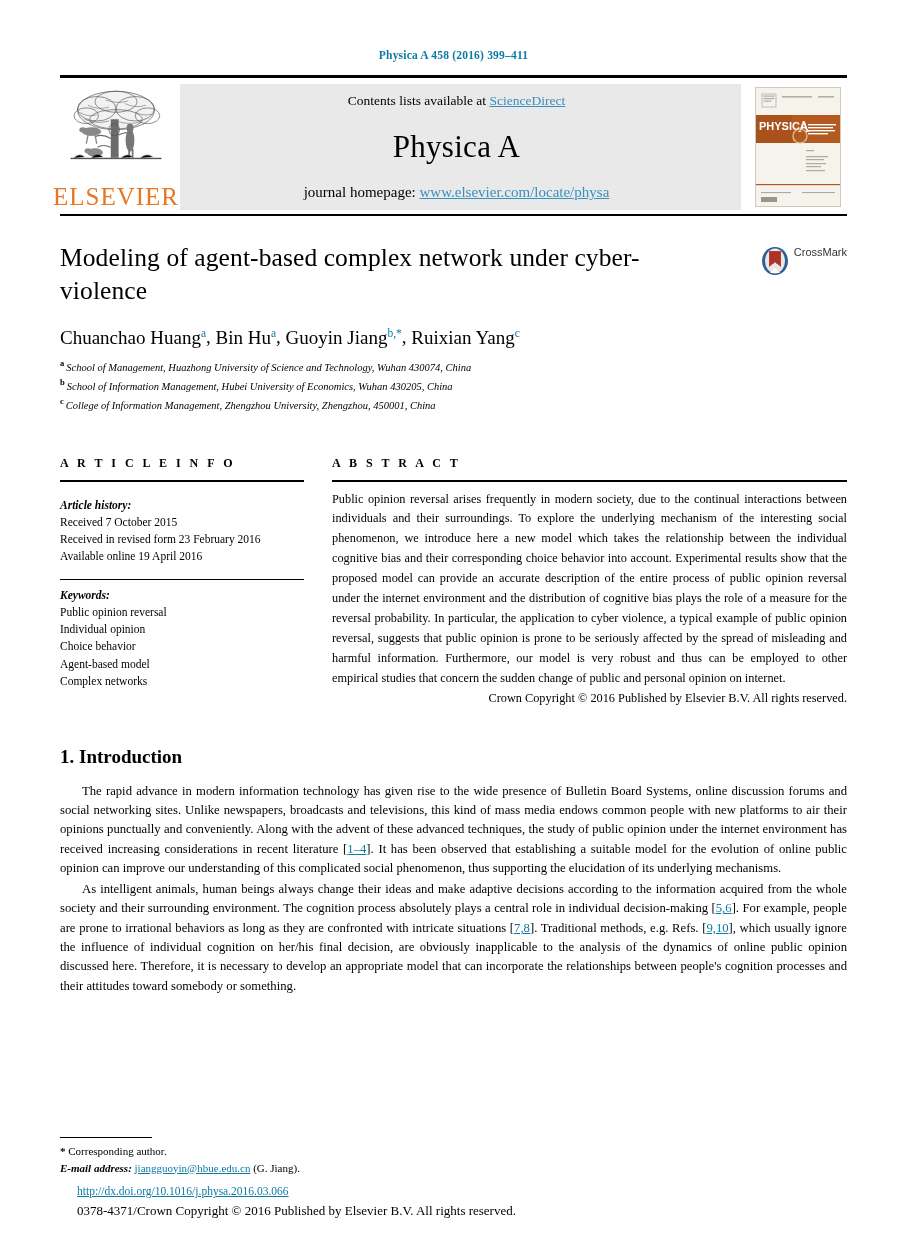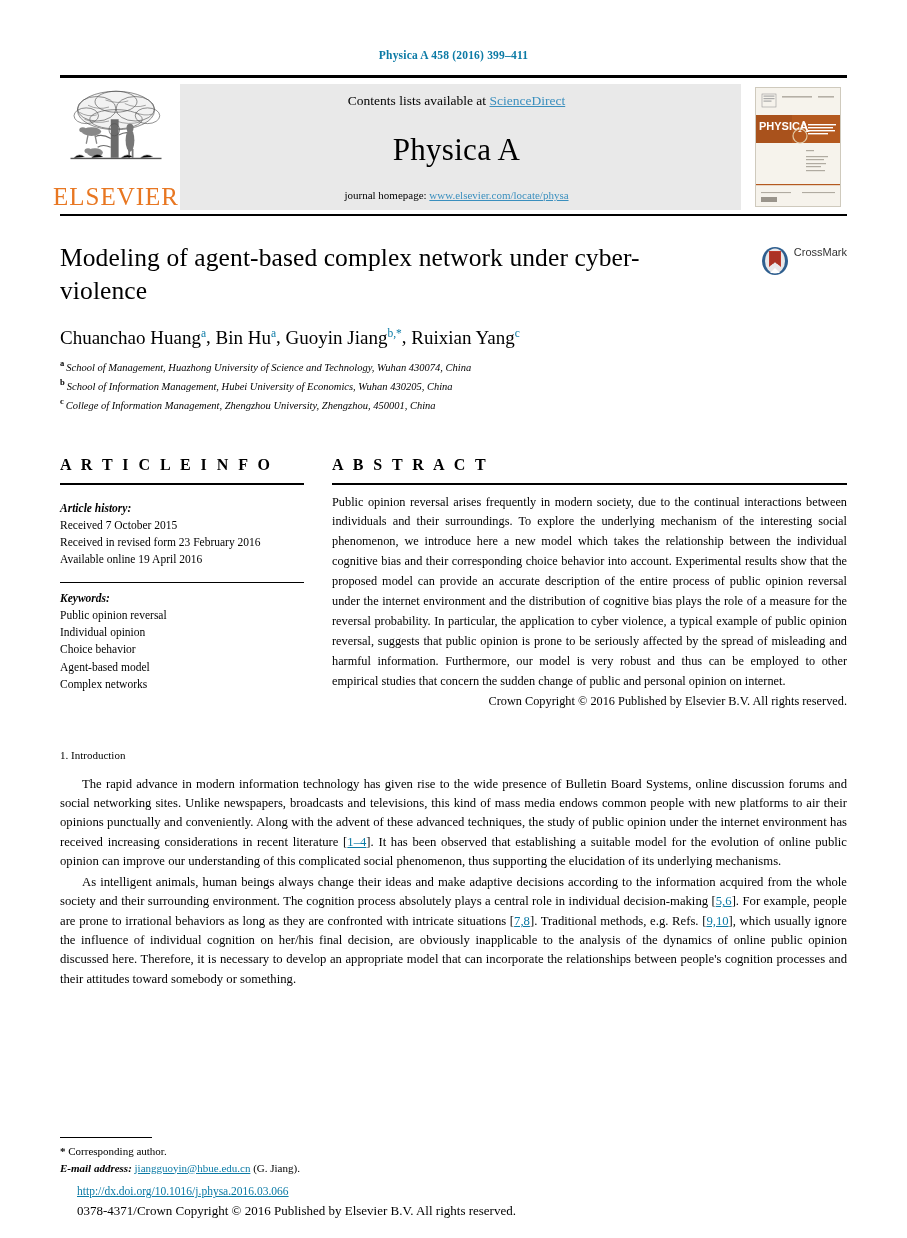--- a/index.html
+++ b/index.html
@@ -72,21 +72,21 @@
     padding: 9px 8px 9px 0;
     text-align: center;
   }
   .contents-line { font-size: 13.5px; color:#000; }
   .sd-link { color:#3a8fbe; }
   .journal-title {
     font-size: 31px;
     letter-spacing: .3px;
     line-height: 1;
   }
-  .homepage-line { font-size: 11px; }
+  .homepage-line { font-size: 15px; }
   .homepage-link { color:#3a8fbe; }
 
   .cover-cell {
     width: 98px;
     flex: 0 0 98px;
     display: flex;
     align-items: center;
     justify-content: center;
   }
   .cover-img { display:block; border:1px solid #cfcabd; }
@@ -146,21 +146,21 @@
   .columns {
     margin: 42px 60px 0 60px;
     display: flex;
     gap: 28px;
   }
   .col-info { width: 244px; flex: 0 0 244px; }
   .col-abs  { flex: 1 1 auto; }
 
   .sec-head {
     font-family: "Liberation Serif", serif;
-    font-size: 16px;
+    font-size: 12px;
     font-weight: bold;
     letter-spacing: 3px;
     margin-bottom: 9px;
   }
   .rule-thick { border-top: 2px solid #000; }
   .rule-thin  { border-top: 1px solid #000; }
 
   .hist-block { padding-top: 15px; font-size: 11.5px; line-height: 1.5; }
   .hist-label { font-style: italic; font-weight: bold; }
   .kw-block { padding-top: 7px; font-size: 11.5px; line-height: 1.5; }
@@ -177,22 +177,22 @@
     margin-top: 2px;
     text-align: right;
     font-size: 12.3px;
   }
 
   
   .body-sec {
     margin: 40px 60px 0 60px;
   }
   .sec-title {
-    font-size: 11px;
-    font-weight: normal;
+    font-size: 19px;
+    font-weight: bold;
     margin: 17px 0 14px 0;
   }
   .para {
     font-size: 12.7px;
     line-height: 1.52;
     text-align: justify;
     text-indent: 22px;
     margin: 0 0 2px 0;
   }
   .ref { color: #0b7aa5; }

